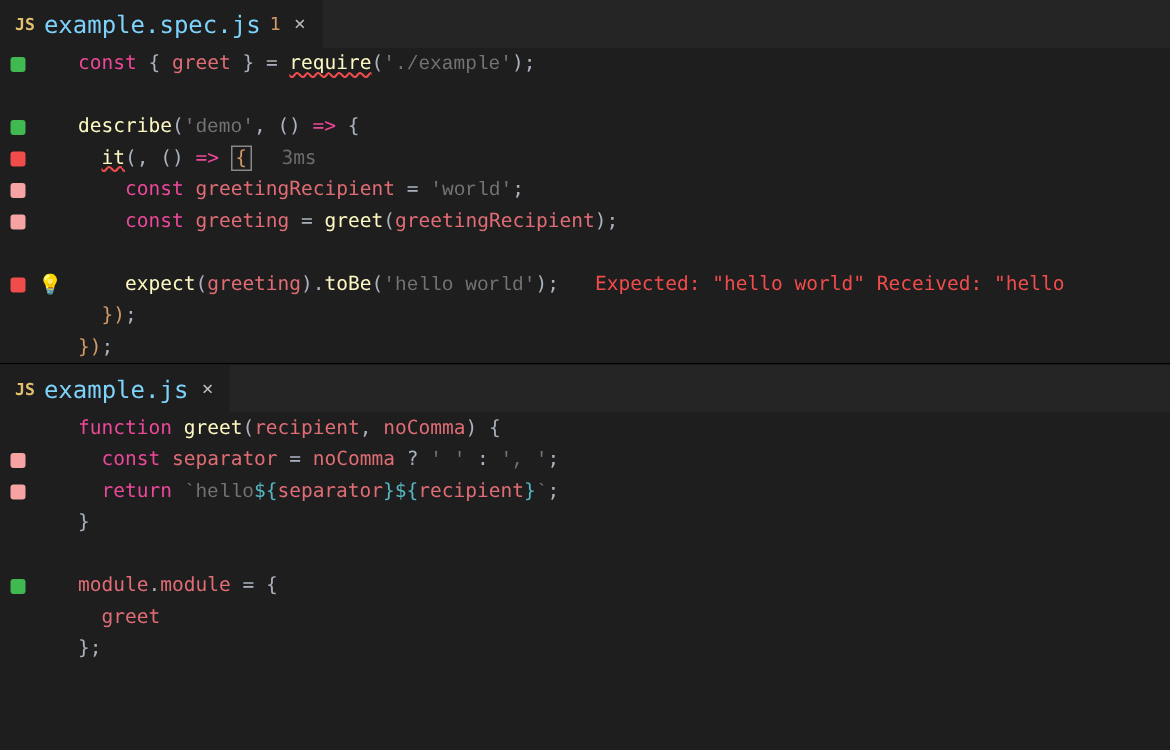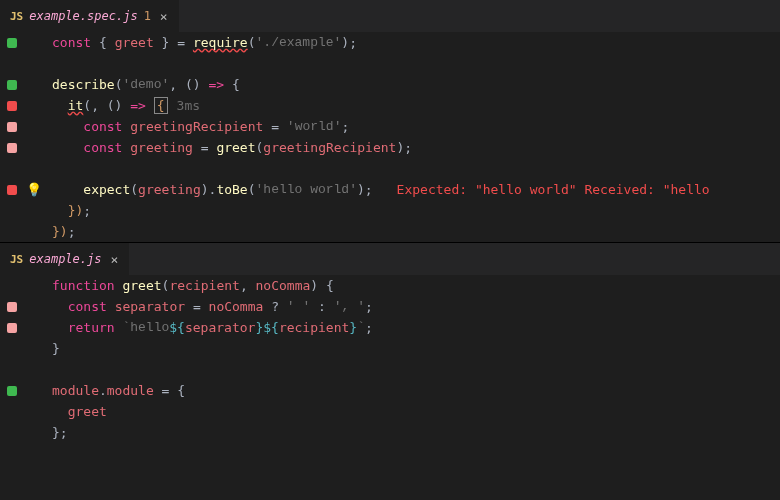--- a/index.html
+++ b/index.html
@@ -30,21 +30,21 @@
   gap: 6px;
   background: #1e1e1e;
   border-right: 1px solid #252526;
   cursor: pointer;
 }
 .tab .js-badge {
   color: #e2c06f;
   font-weight: bold;
   font-size: 11px;
 }
-.tab .label { color: #f9a8d4; font-size: 12px; font-style: italic; }
+.tab .label { color: #7dd3fc; font-size: 16px; }
 .tab .dirty { color: #d19a66; font-size: 12px; }
 .tab .close { color: #bbb; font-size: 13px; padding: 1px 3px; }
 .editor {
   display: grid;
   grid-template-columns: 24px 20px 1fr;
   background: #1e1e1e;
 }
 .col-break, .col-gut2 {
   display: flex;
   flex-direction: column;
@@ -78,21 +78,21 @@
   white-space: pre;
   font-size: 13px;
 }
 .kw { color: #ec4899; }
 .var { color: #e06c75; }
 .fn { color: #fef9c3; }
 .str { color: #737373; font-family: Liberation Mono, monospace; }
 .num { color: #d19a66; }
 .pun { color: #abb2bf; }
 .tpl { color: #56b6c2; }
-.hint { color: #6b6b6b; margin-left: 9px; }
+.hint { color: #6b6b6b; margin-left: 20px; }
 .err { color: #f14c4c; margin-left: 24px; }
 .squig { text-decoration: underline wavy #f14c4c; text-decoration-skip-ink: none; }
 .box { border: 1px solid #888; padding: 0 2px; }
 </style>
 </head>
 <body>
 
 <div class="pane pane-top">
   <div class="tabbar">
     <div class="tab">

